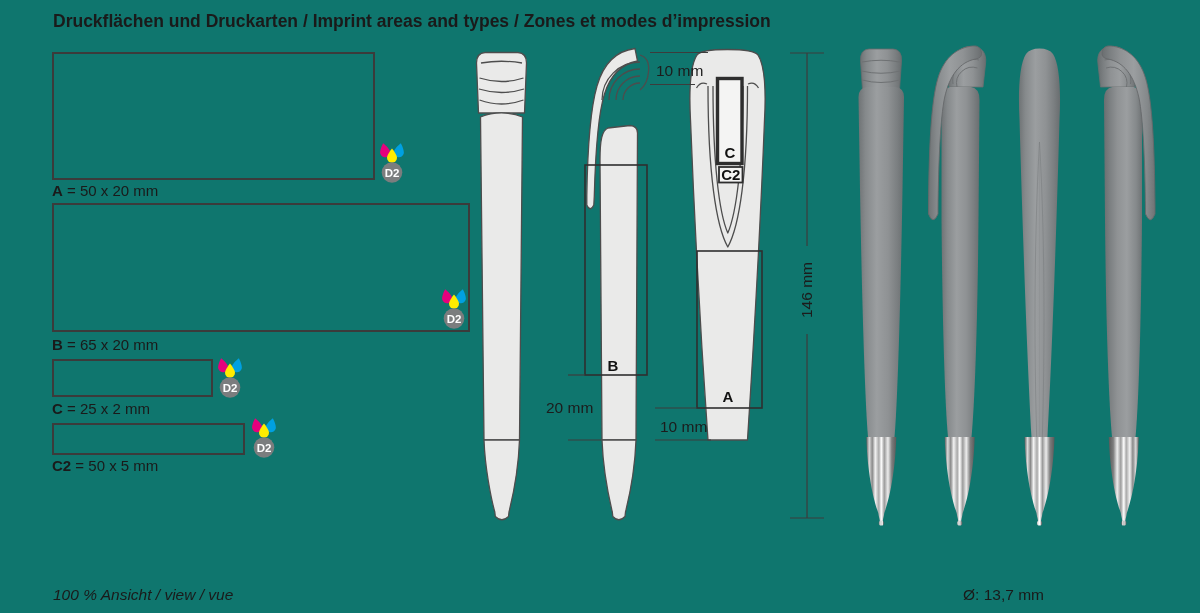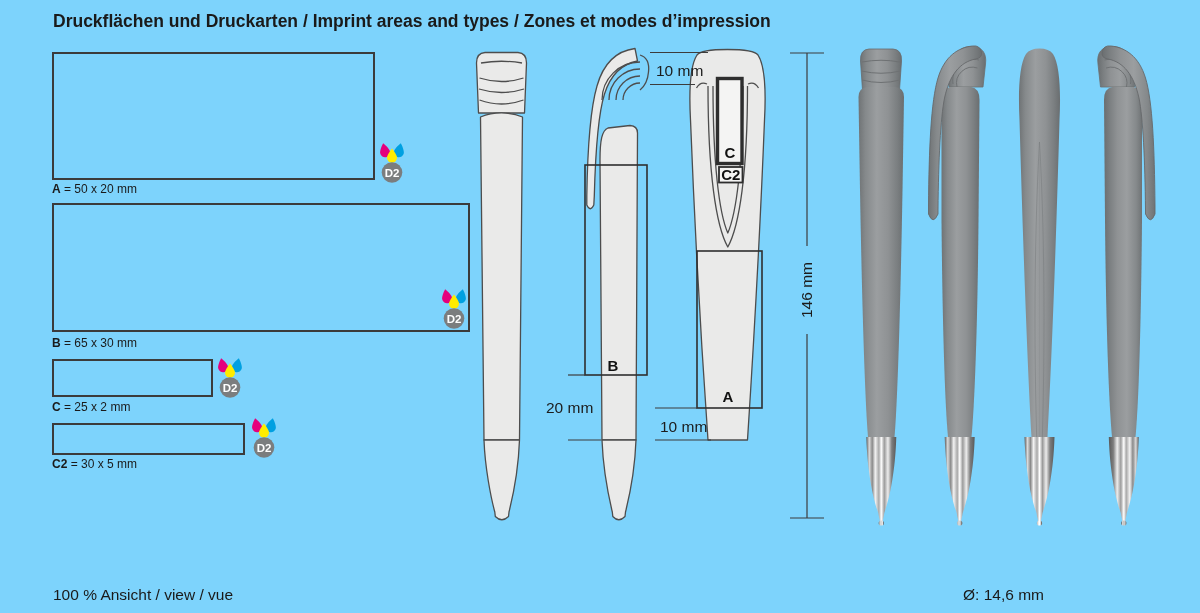--- a/index.html
+++ b/index.html
@@ -1,28 +1,28 @@
 <!DOCTYPE html>
 <html><head>
 <meta charset="utf-8">
 <style>
   html,body{margin:0;padding:0;}
   .canvas{
     position:relative; width:1200px; height:613px;
-    background:#7dd3fc; overflow:hidden;
+    background:#0f766e; overflow:hidden;
     font-family:"Liberation Sans", sans-serif; color:#1a1a1a;
   }
   .abs{position:absolute;}
   .page-title{
     left:53px; top:11px; font-size:17.5px; font-weight:700; letter-spacing:0;
   }
   .imprint-box{
     box-sizing:border-box; border:2px solid #3b3b3b; background:transparent;
   }
-  .area-label{ font-size:12px; }
+  .area-label{ font-size:15px; }
   .area-label b{ font-weight:700; }
   .footer-label{ font-size:15.5px; top:586px; }
   svg text{ font-family:"Liberation Sans", sans-serif; }
   .dim-text{ font-size:15.5px; fill:#1c1c1c; }
   .zone-text{ font-size:15px; font-weight:700; fill:#111; }
 </style>
 </head>
 <body>
 
 <div class="canvas">
@@ -31,33 +31,33 @@
 
   <div class="abs imprint-box" style="left:52px; top:52px; width:323px; height:128px;"></div>
   <div class="abs area-label" style="left:52px; top:182px;">
     <b>A</b>
     <span>= 50 x 20 mm</span>
   </div>
 
   <div class="abs imprint-box" style="left:52px; top:203px; width:418px; height:129px;"></div>
   <div class="abs area-label" style="left:52px; top:336px;">
     <b>B</b>
-    <span>= 65 x 30 mm</span>
+    <span>= 65 x 20 mm</span>
   </div>
 
   <div class="abs imprint-box" style="left:52px; top:359px; width:161px; height:38px;"></div>
   <div class="abs area-label" style="left:52px; top:400px;">
     <b>C</b>
     <span>= 25 x 2 mm</span>
   </div>
 
   <div class="abs imprint-box" style="left:52px; top:423px; width:193px; height:32px;"></div>
   <div class="abs area-label" style="left:52px; top:457px;">
     <b>C2</b>
-    <span>= 30 x 5 mm</span>
+    <span>= 50 x 5 mm</span>
   </div>
 
   <svg class="abs" style="left:379px; top:143px;" width="26" height="40" viewBox="0 0 26 40">
     <g>
       <path transform="translate(0.5,0) rotate(-12 5.5 9)" d="M5.5 0 C5.5 0 10.5 6 10.5 9.3 A5 5 0 0 1 0.5 9.3 C0.5 6 5.5 0 5.5 0 Z" fill="#e5007d"></path>
       <path transform="translate(14.5,0) rotate(12 5.5 9)" d="M5.5 0 C5.5 0 10.5 6 10.5 9.3 A5 5 0 0 1 0.5 9.3 C0.5 6 5.5 0 5.5 0 Z" fill="#00a0e1"></path>
       <path transform="translate(7.5,5.5)" d="M5.5 0 C5.5 0 10.5 6 10.5 9.3 A5 5 0 0 1 0.5 9.3 C0.5 6 5.5 0 5.5 0 Z" fill="#ffec00"></path>
     </g>
     <circle cx="13" cy="29.5" r="10.3" fill="#7b7d7e"></circle>
     <text x="13" y="33.5" text-anchor="middle" font-size="11.5" font-weight="700" fill="#ffffff">D2</text>
@@ -219,16 +219,16 @@
     <g>
       <path d="M1019.5 120 C1018 90 1019.5 64 1026 54 Q1030 48.5 1039.5 48.5 Q1049 48.5 1053 54 C1059.5 64 1061 90 1059.5 120 C1056 245 1051.5 365 1047.5 437 L1031.5 437 C1027.5 365 1023 245 1019.5 120 Z" fill="url(#gBody)"></path>
       <path d="M1039.5 142 C1033.5 245 1033.5 385 1039.5 516 C1045.5 385 1045.5 245 1039.5 142 Z" fill="none" stroke="#787b7d" stroke-width="1" opacity="0.55"></path>
       <line x1="1039.5" y1="150" x2="1039.5" y2="508" stroke="#8a8d8f" stroke-width="1" opacity="0.4"></line>
       <use href="#chromeTip" xlink:href="#chromeTip" transform="translate(1039.5 437)"></use>
     </g>
 
     <use href="#penSidePhoto" xlink:href="#penSidePhoto" transform="translate(2083.5 0) scale(-1 1)"></use>
   </svg>
 
-  <div class="abs footer-label" style="left:53px;">100 % Ansicht / view / vue</div>
-  <div class="abs footer-label" style="left:963px;">Ø: 14,6 mm</div>
+  <div class="abs footer-label" style="left:53px;font-style:italic;">100 % Ansicht / view / vue</div>
+  <div class="abs footer-label" style="left:963px;">Ø: 13,7 mm</div>
 
 </div>
 
 </body></html>

